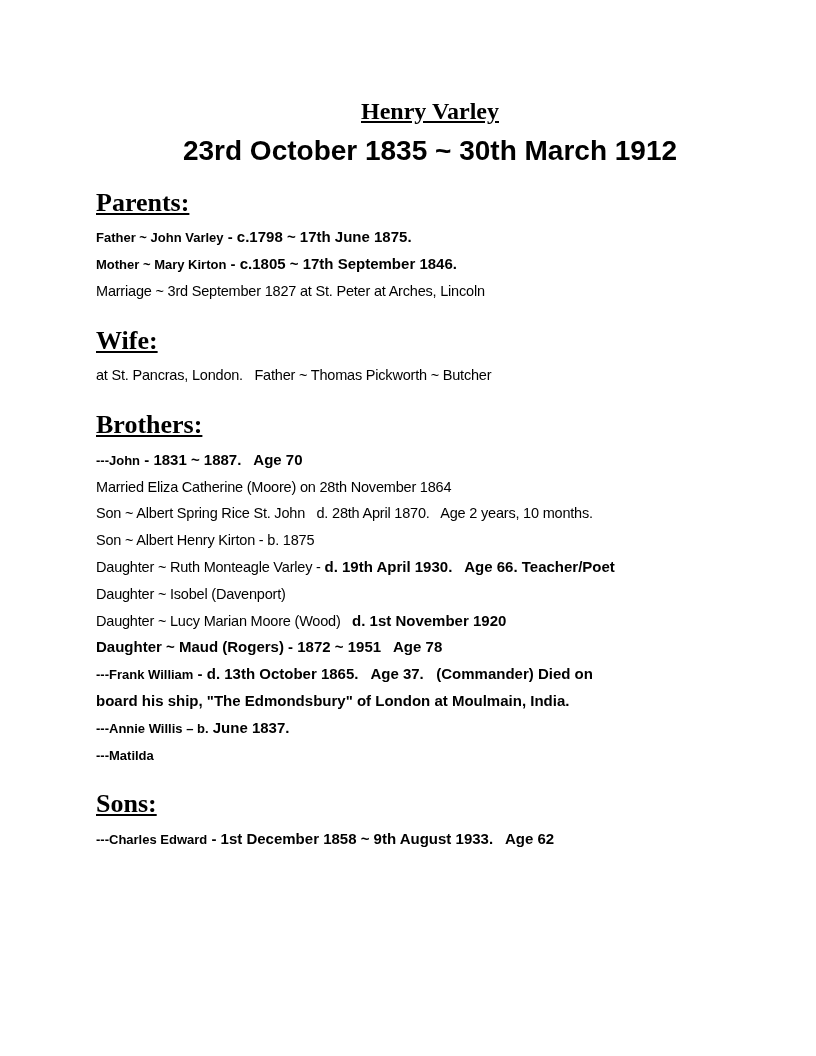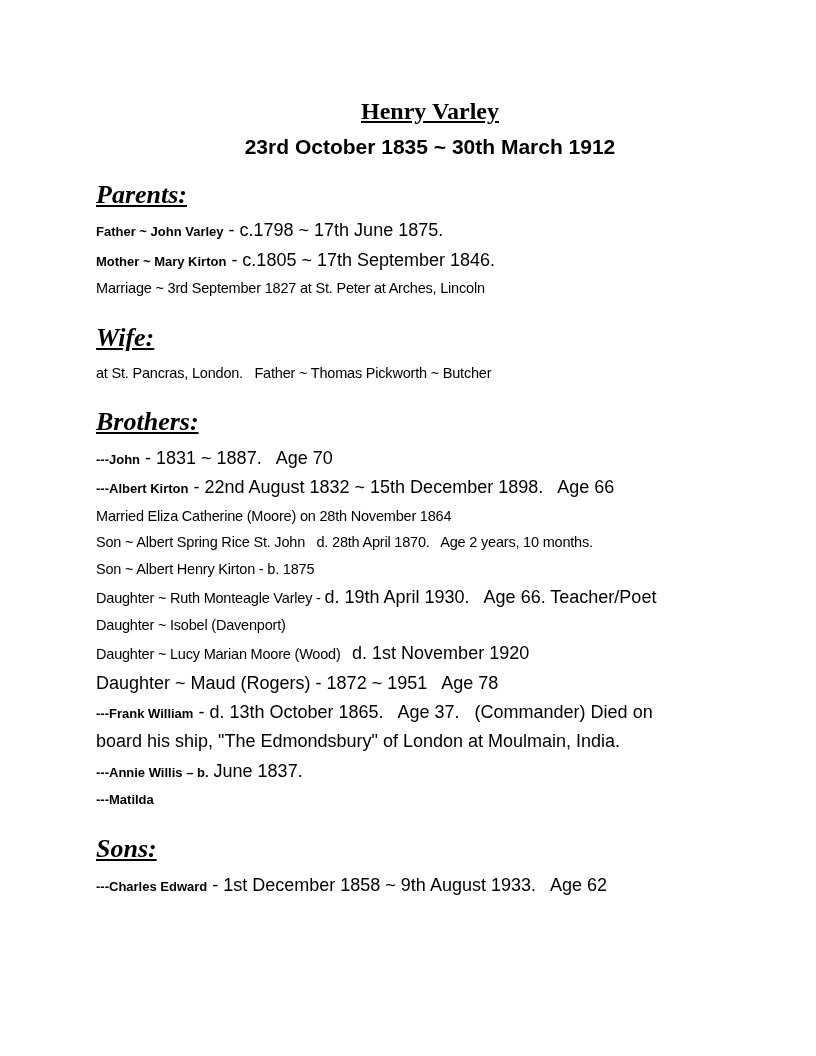--- a/index.html
+++ b/index.html
@@ -23,47 +23,46 @@
     text-align: center;
     font-family: "Liberation Serif", serif;
     font-size: 24px;
     font-weight: bold;
     line-height: 1.15;
   }
   .doc-title .underlined { text-decoration: underline; }
   .doc-subtitle {
     margin: 9px 0 0 0;
     text-align: center;
-    font-size: 21px;
+    font-size: 28px;
     font-weight: bold;
     line-height: 1.15;
   }
   .section { margin: 0; }
   .section-heading {
     margin: 22px 0 7px 0;
     font-family: "Liberation Serif", serif;
     font-size: 26px;
     font-weight: bold;
     line-height: 1.1;
-    font-style: italic;
   }
   .section-heading .underlined { text-decoration: underline; }
   .line {
     margin: 0;
     padding: 3px 0;
     white-space: pre-wrap;
     line-height: 1.3;
   }
   .seg.name {
     font-size: 13px;
     font-weight: bold;
   }
   .seg.bold {
-    font-size: 18px;
-    font-weight: normal;
+    font-size: 15px;
+    font-weight: bold;
   }
   .seg.plain {
     font-size: 14.5px;
     font-weight: normal;
     letter-spacing: -0.2px;
   }
 </style>
 </head>
 <body>
 
@@ -77,21 +76,20 @@
         <p class="line"><span class="seg name">Mother ~ Mary Kirton</span><span class="seg bold"> - c.1805 ~ 17th September 1846.</span></p>
         <p class="line"><span class="seg plain">Marriage ~ 3rd September 1827 at St. Peter at Arches, Lincoln</span></p>
       </section>
       <section class="section">
         <h2 class="section-heading"><span class="underlined">Wife:</span></h2>
         <p class="line"><span class="seg plain">at St. Pancras, London.   Father ~ Thomas Pickworth ~ Butcher</span></p>
       </section>
       <section class="section">
         <h2 class="section-heading"><span class="underlined">Brothers:</span></h2>
         <p class="line"><span class="seg name">---John</span><span class="seg bold"> - 1831 ~ 1887.   Age 70</span></p>
-        <p class="line"><span class="seg name">---Albert Kirton</span><span class="seg bold"> - 22nd August 1832 ~ 15th December 1898.   Age 66</span></p>
         <p class="line"><span class="seg plain">Married Eliza Catherine (Moore) on 28th November 1864</span></p>
         <p class="line"><span class="seg plain">Son ~ Albert Spring Rice St. John   d. 28th April 1870.   Age 2 years, 10 months.</span></p>
         <p class="line"><span class="seg plain">Son ~ Albert Henry Kirton - b. 1875</span></p>
         <p class="line"><span class="seg plain">Daughter ~ Ruth Monteagle Varley - </span><span class="seg bold">d. 19th April 1930.   Age 66. Teacher/Poet</span></p>
         <p class="line"><span class="seg plain">Daughter ~ Isobel (Davenport)</span></p>
         <p class="line"><span class="seg plain">Daughter ~ Lucy Marian Moore (Wood)   </span><span class="seg bold">d. 1st November 1920</span></p>
         <p class="line"><span class="seg bold">Daughter ~ Maud (Rogers) - 1872 ~ 1951   Age 78</span></p>
         <p class="line"><span class="seg name">---Frank William</span><span class="seg bold"> - d. 13th October 1865.   Age 37.   (Commander) Died on</span></p>
         <p class="line"><span class="seg bold">board his ship, "The Edmondsbury" of London at Moulmain, India.</span></p>
       </section>

